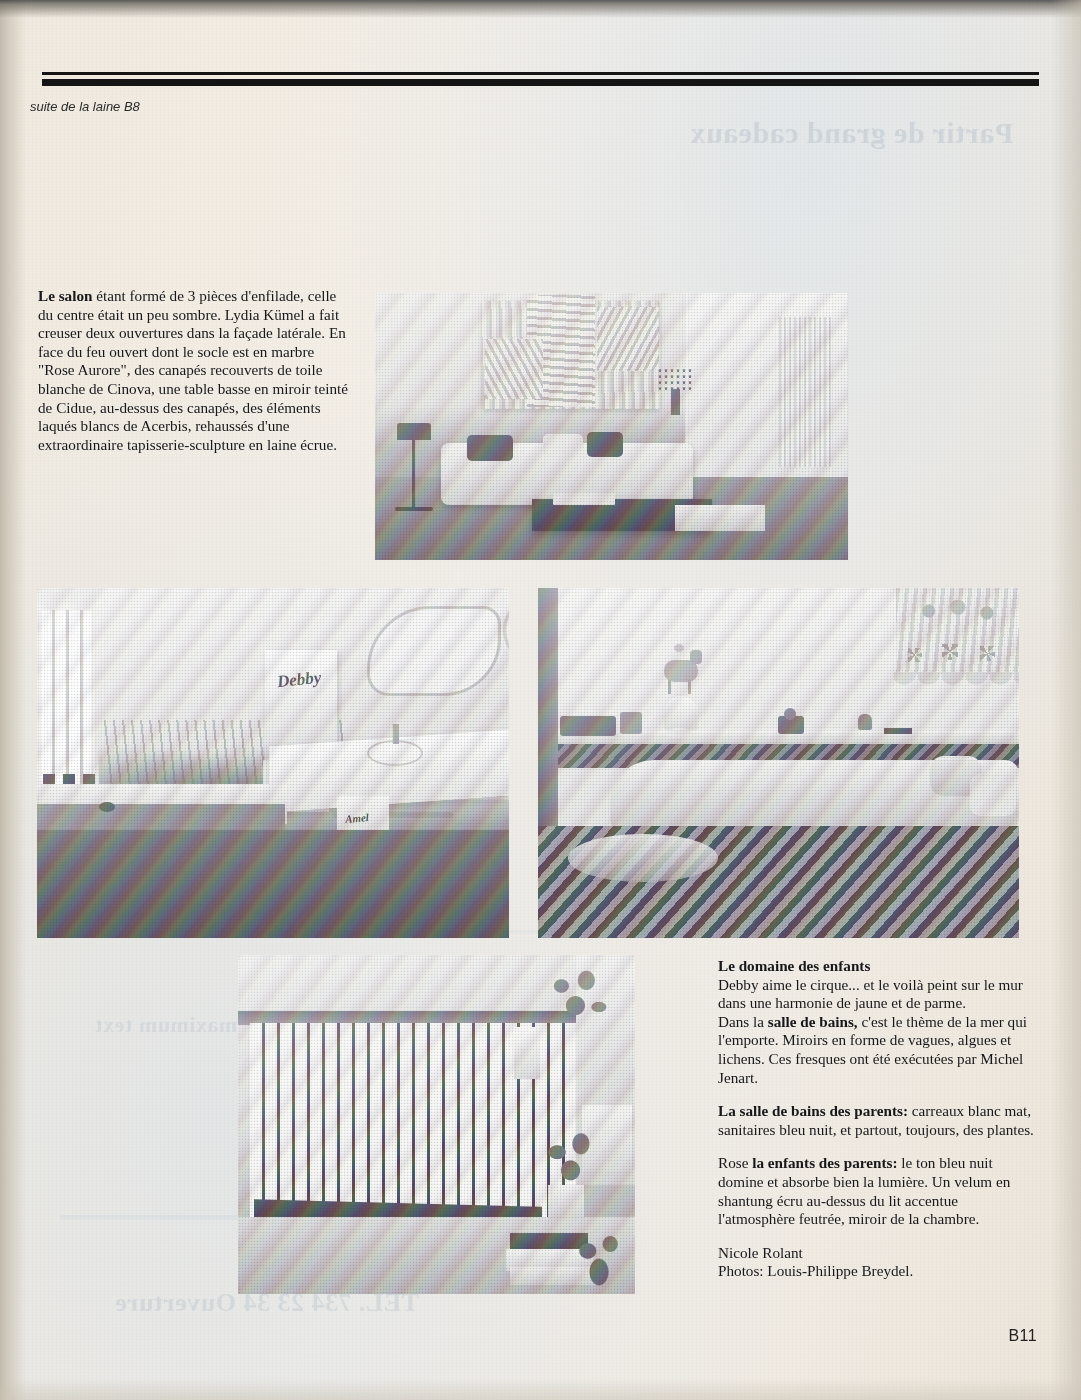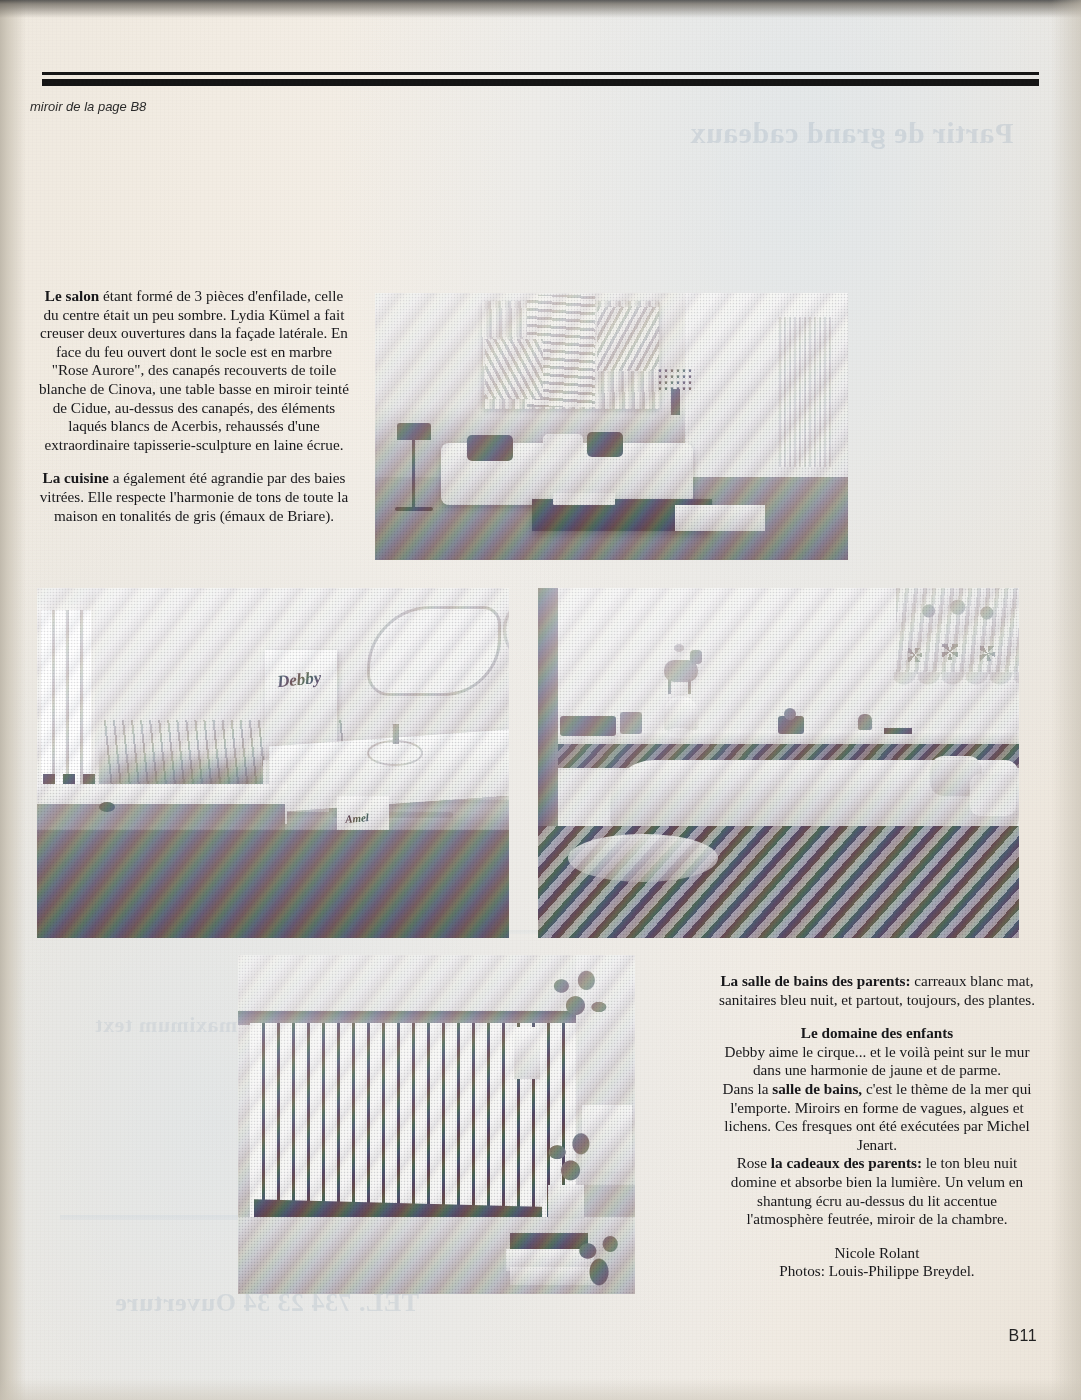--- a/index.html
+++ b/index.html
@@ -76,21 +76,21 @@
   
   #headline{
     position:absolute;left:0;right:0;top:206px;text-align:center;
     font-family:"Liberation Serif", serif;font-weight:700;
     font-size:41px;color:#111;letter-spacing:-0.2px;
     text-shadow:0 0 1px rgba(20,20,20,.45);
   }
   
   .col{
     position:absolute;font-family:"Liberation Serif", serif;
-    font-size:15.2px;line-height:18.6px;color:#17171a;text-align:center;
+    font-size:15.2px;line-height:18.6px;color:#17171a;text-align:left;
   }
   .col p{margin:0 0 15px 0;}
   .col b{font-family:"Liberation Serif", serif;font-weight:700;}
   #col-left{left:38px;top:287px;width:312px;}
   #col-right{left:718px;top:957px;width:318px;}
   #col-right .hd{font-weight:700;}
   #byline{margin-top:14px;}
   #pagenum{
     position:absolute;right:44px;top:1327px;font-size:16px;color:#222;
     font-family:"Liberation Sans",sans-serif;letter-spacing:.4px;
@@ -145,36 +145,35 @@
   <div class="ghost" style="left:690px;top:116px;font-size:30px;">Partir de grand cadeaux</div>
   <div class="ghost" style="left:95px;top:1012px;font-size:22px;opacity:.22;">maximum text</div>
   <div class="ghost" style="left:115px;top:1288px;font-size:26px;opacity:.26;">TEL. 734 23 34  Ouverture</div>
   <div class="ghostbox" style="left:60px;top:1215px;width:300px;height:5px;"></div>
   <div class="ghostbox" style="left:380px;top:930px;width:290px;height:4px;opacity:.15;"></div>
 
 
   <div class="rule" id="rule-thin"></div>
   <div class="rule" id="rule-thick"></div>
 
-  <div id="suite">miroir de la page B8</div>
+  <div id="suite">suite de la laine B8</div>
 
 
   <div class="col" id="col-left">
     <p><b>Le salon</b><span> étant formé de 3 pièces d'enfilade, celle du centre était un peu sombre. Lydia Kümel a fait creuser deux ouvertures dans la façade latérale. En face du feu ouvert dont le socle est en marbre "Rose Aurore", des canapés recouverts de toile blanche de Cinova, une table basse en miroir teinté de Cidue, au-dessus des canapés, des éléments laqués blancs de Acerbis, rehaussés d'une extraordinaire tapisserie-sculpture en laine écrue.</span></p>
-    <p><b>La cuisine</b><span> a également été agrandie par des baies vitrées. Elle respecte l'harmonie de tons de toute la maison en tonalités de gris (émaux de Briare).</span></p>
   </div>
 
   <div class="col" id="col-right">
-    <p style="margin-top:15px"><b>La salle de bains des parents:</b><span> carreaux blanc mat, sanitaires bleu nuit, et partout, toujours, des plantes.</span></p>
     <p style="margin-bottom:0">
       <span class="hd">Le domaine des enfants</span><br>
       <span>Debby aime le cirque... et le voilà peint sur le mur dans une harmonie de jaune et de parme.</span><br>
       <span>Dans la </span><b>salle de bains,</b><span> c'est le thème de la mer qui l'emporte. Miroirs en forme de vagues, algues et lichens. Ces fresques ont été exécutées par Michel Jenart.</span>
     </p>
-    <p><span>Rose </span><b>la cadeaux des parents:</b><span> le ton bleu nuit domine et absorbe bien la lumière. Un velum en shantung écru au-dessus du lit accentue l'atmosphère feutrée, miroir de la chambre.</span></p>
+    <p style="margin-top:15px"><b>La salle de bains des parents:</b><span> carreaux blanc mat, sanitaires bleu nuit, et partout, toujours, des plantes.</span></p>
+    <p><span>Rose </span><b>la enfants des parents:</b><span> le ton bleu nuit domine et absorbe bien la lumière. Un velum en shantung écru au-dessus du lit accentue l'atmosphère feutrée, miroir de la chambre.</span></p>
     <p id="byline" style="margin-bottom:0">
       <span>Nicole Rolant</span><br>
       <span>Photos: Louis-Philippe Breydel.</span>
     </p>
   </div>
 
   <div id="pagenum">B11</div>
 
   <div class="photo" id="ph1">
     <div class="base"></div>

